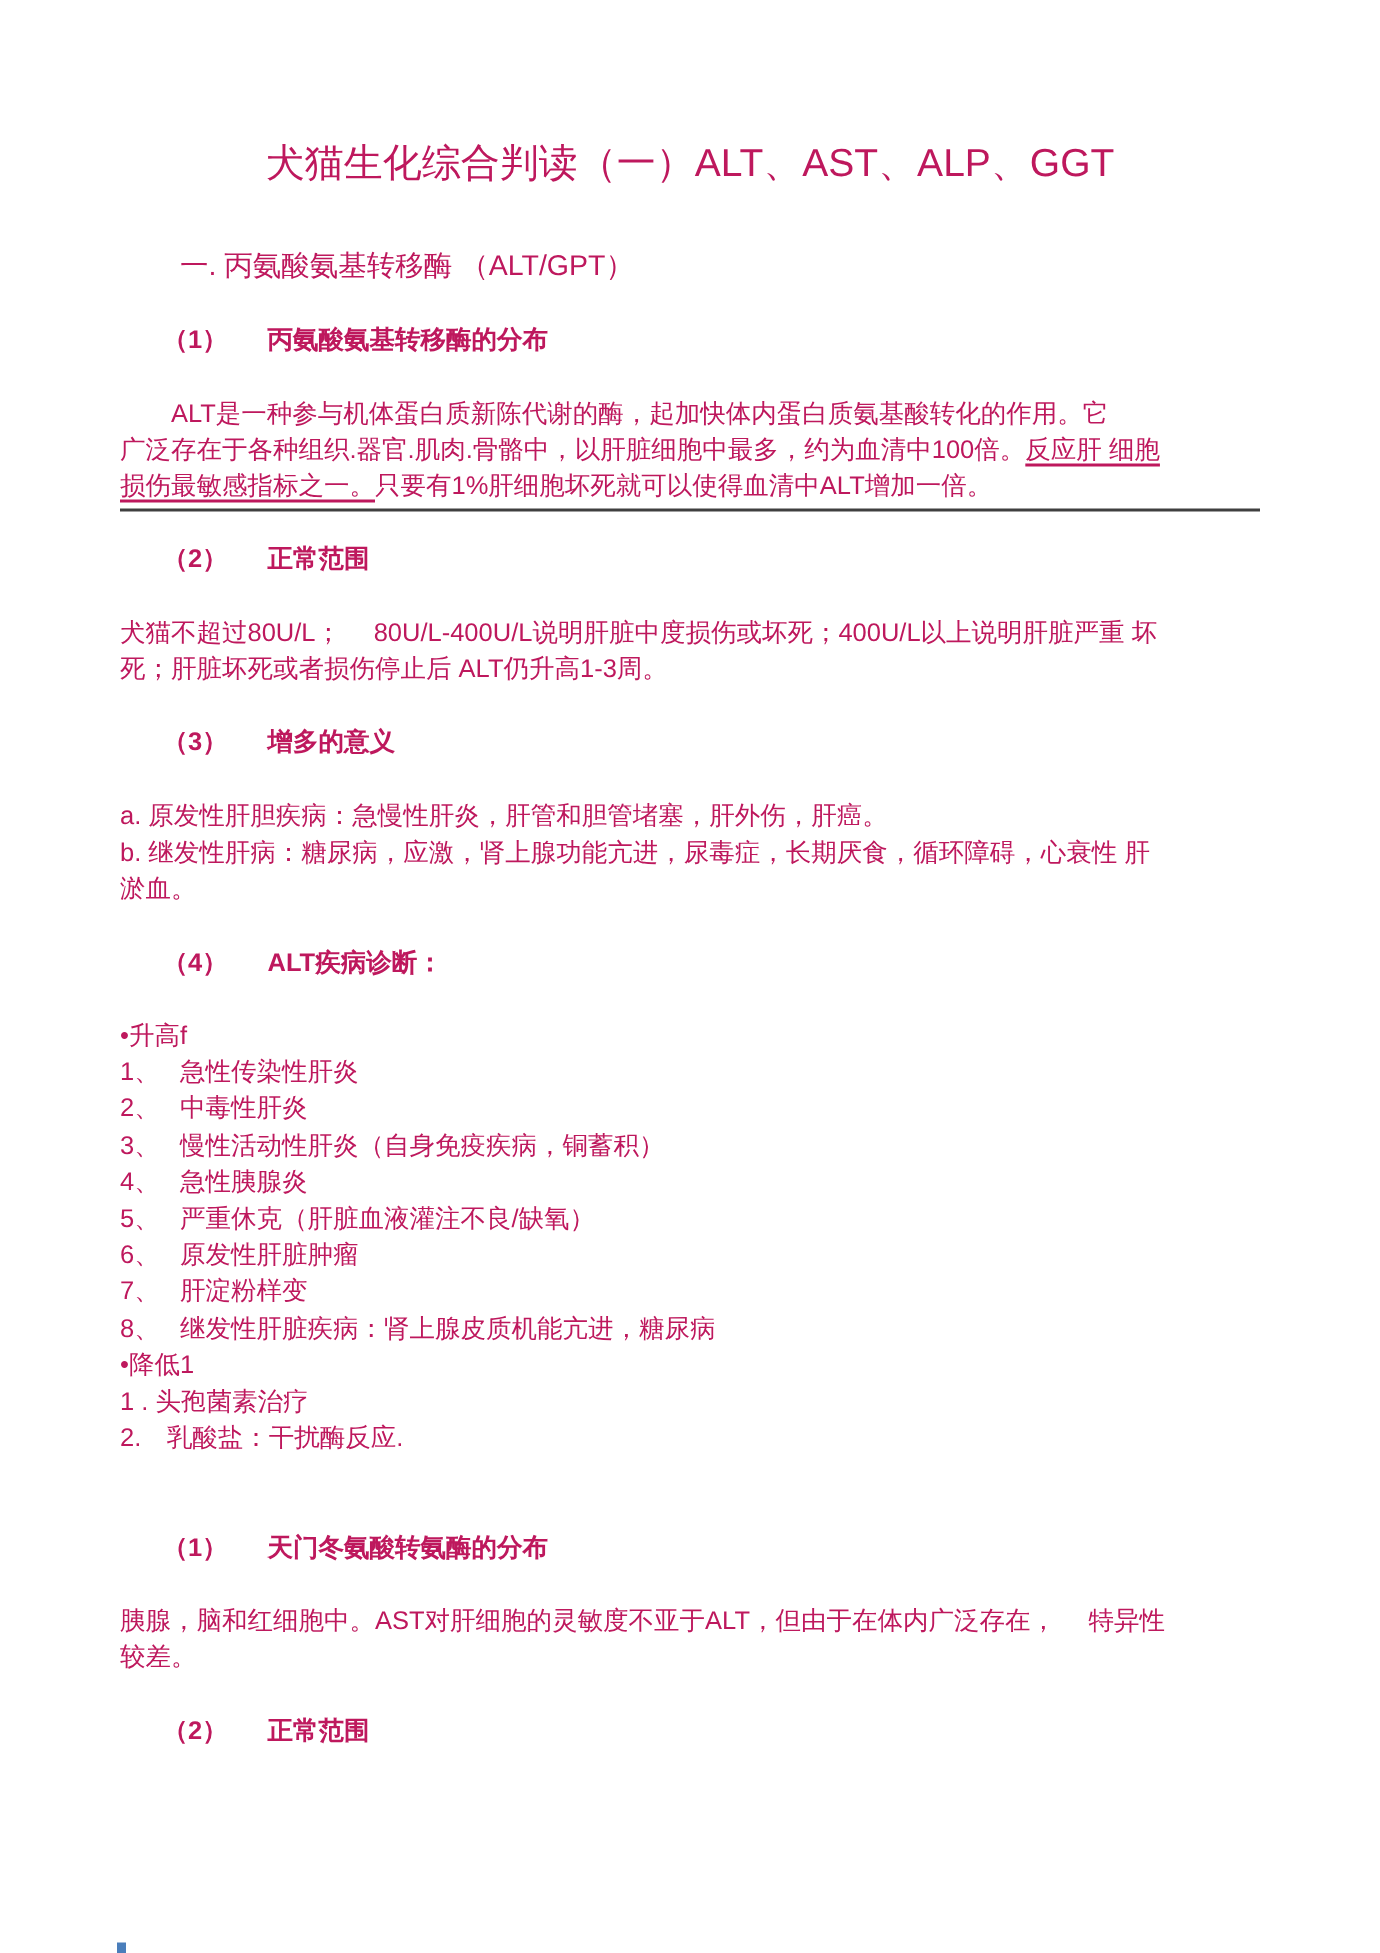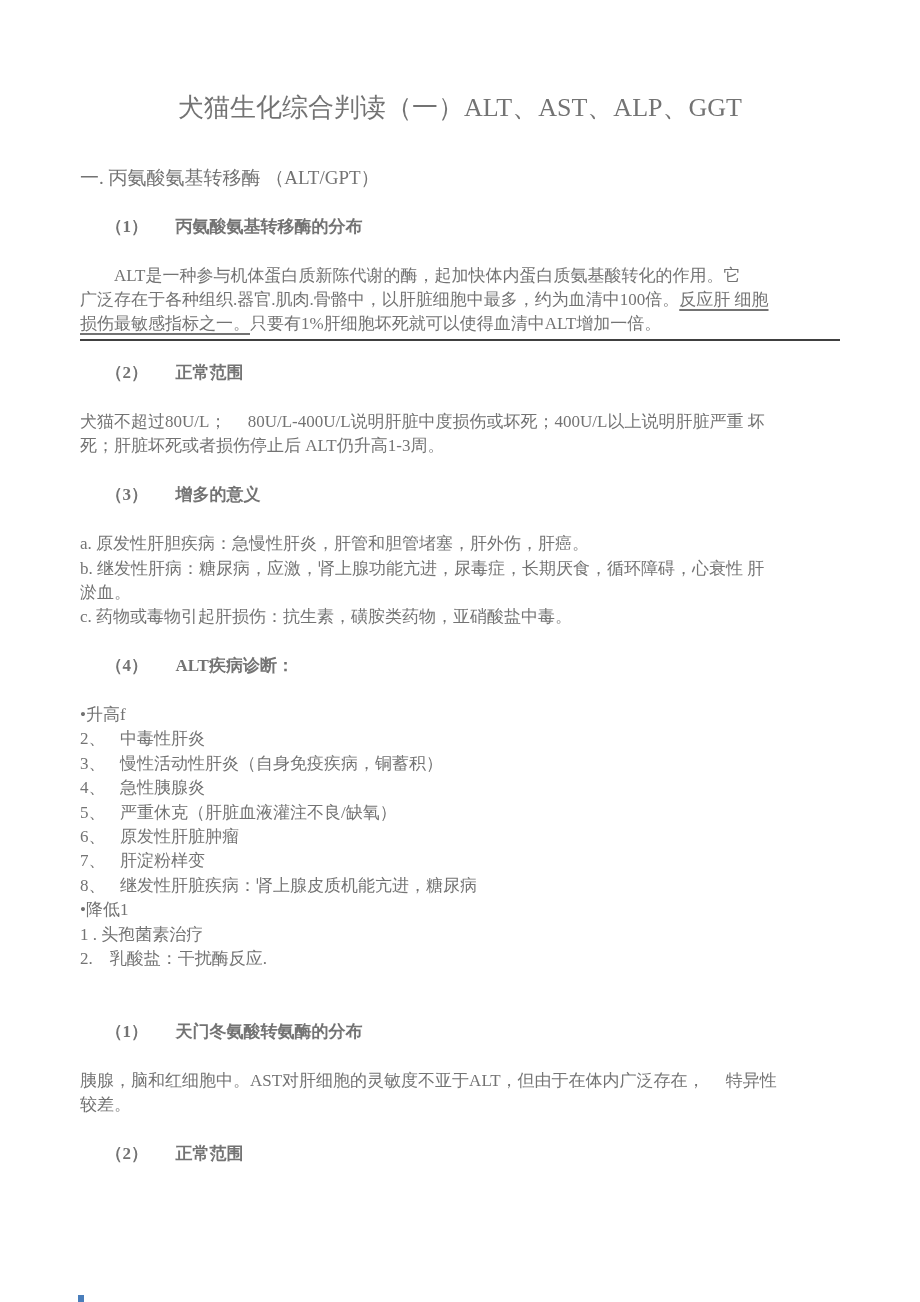--- a/index.html
+++ b/index.html
@@ -1,42 +1,42 @@
 <!DOCTYPE html>
 <html lang="zh"><head>
 <meta charset="utf-8">
 <style>
   html, body { margin: 0; padding: 0; background: #ffffff; }
   .page {
     position: relative;
     width: 920px;
     height: 1302px;
     background: #ffffff;
-    font-family: Liberation Serif, serif;
-    color: #737373;
+    font-family: Liberation Sans, sans-serif;
+    color: #be185d;
     overflow: hidden;
   }
   .content {
     padding: 90px 80px 0 80px;
     width: 760px;
   }
   .doc-title {
     text-align: center;
     font-size: 26px;
     line-height: 36px;
     margin-bottom: 40px;
     white-space: pre;
     font-weight: normal;
   }
   .line {
     font-size: 17px;
     line-height: 24.4px;
     white-space: pre;
   }
-  .sec-heading { font-size: 19px; }
+  .sec-heading { font-size: 19px; margin-left: 40px; }
   .sub-heading { font-weight: bold; font-size: 17px; }
   .sub-label {
     display: inline-block;
     width: 70px;
     font-weight: bold;
   }
   .sec2-label {
     display: inline-block;
     width: 80px;
   }
@@ -87,27 +87,27 @@
     </div>
     <div class="line">犬猫不超过80U/L；　 80U/L-400U/L说明肝脏中度损伤或坏死；400U/L以上说明肝脏严重 坏</div>
     <div class="line">死；肝脏坏死或者损伤停止后 ALT仍升高1-3周。</div>
 
     <div class="line sub-heading">
       <span class="sub-label">（3）</span><span>增多的意义</span>
     </div>
     <div class="line">a. 原发性肝胆疾病：急慢性肝炎，肝管和胆管堵塞，肝外伤，肝癌。</div>
     <div class="line">b. 继发性肝病：糖尿病，应激，肾上腺功能亢进，尿毒症，长期厌食，循环障碍，心衰性 肝</div>
     <div class="line">淤血。</div>
-    <div class="line">c. 药物或毒物引起肝损伤：抗生素，磺胺类药物，亚硝酸盐中毒。</div>
 
     <div class="line sub-heading">
       <span class="sub-label">（4）</span><span>ALT疾病诊断：</span>
     </div>
     <div class="line">•升高f</div>
 
+    <div class="line"><span class="num-marker">1、</span><span>急性传染性肝炎</span></div>
     <div class="line"><span class="num-marker">2、</span><span>中毒性肝炎</span></div>
     <div class="line"><span class="num-marker">3、</span><span>慢性活动性肝炎（自身免疫疾病，铜蓄积）</span></div>
     <div class="line"><span class="num-marker">4、</span><span>急性胰腺炎</span></div>
     <div class="line"><span class="num-marker">5、</span><span>严重休克（肝脏血液灌注不良/缺氧）</span></div>
     <div class="line"><span class="num-marker">6、</span><span>原发性肝脏肿瘤</span></div>
     <div class="line"><span class="num-marker">7、</span><span>肝淀粉样变</span></div>
     <div class="line"><span class="num-marker">8、</span><span>继发性肝脏疾病：肾上腺皮质机能亢进，糖尿病</span></div>
 
     <div class="line">•降低1</div>
     <div class="line">1 . 头孢菌素治疗</div>

